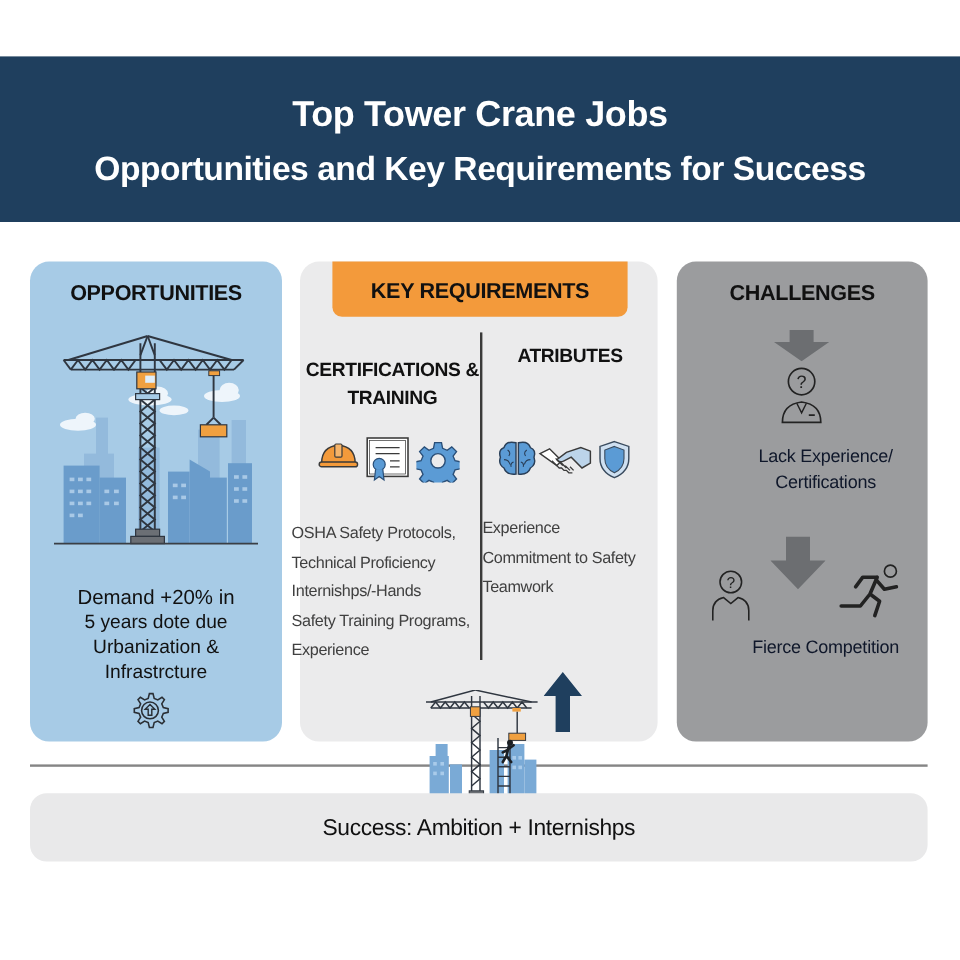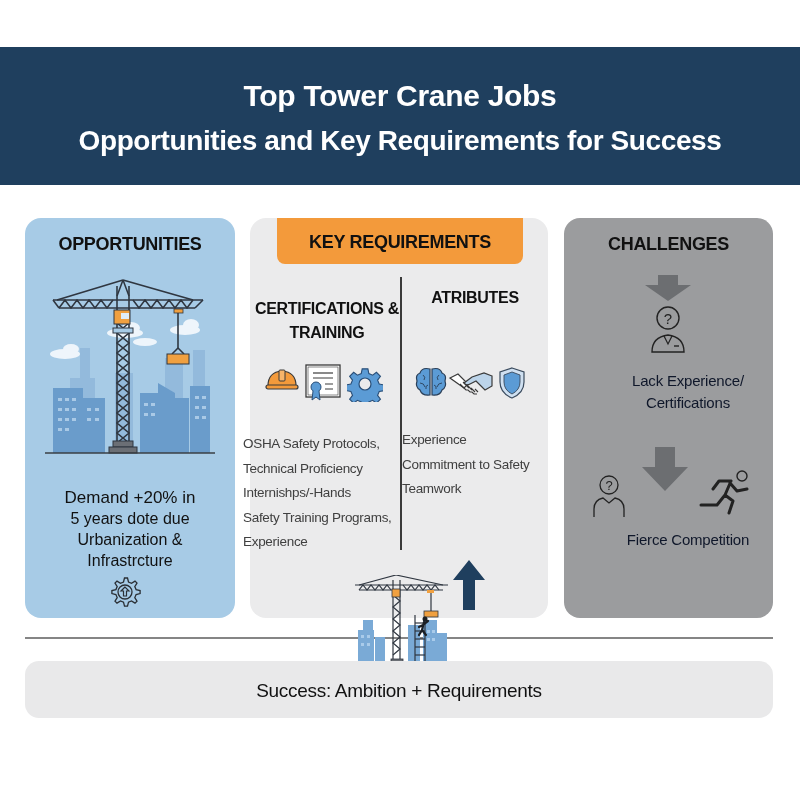--- a/index.html
+++ b/index.html
@@ -332,13 +332,13 @@
     <rect x="74" y="15" width="7" height="3" fill="#f0a040"></rect>
     <rect x="71" y="36" width="14" height="6" fill="#f0a040" stroke="#2f3640" stroke-width="0.8"></rect>
 
     <circle cx="72" cy="44" r="2.5" fill="#1b1f24"></circle>
     <path d="M71 47 L69 55 L66 60 M69 55 L73 60 M71 49 L75 46 M70 50 L66 52" stroke="#1b1f24" stroke-width="2.2" fill="none" stroke-linecap="round"></path>
     <rect x="38" y="84" width="12" height="5" fill="#6b6f75" stroke="#2f3640" stroke-width="0.8"></rect>
     <line x1="0" y1="90" x2="92" y2="90" stroke="#3a3f45" stroke-width="1.3"></line>
   </svg>
 </div>
 
-<div class="abs bottom-bar">Success: Ambition + Requirements</div>
+<div class="abs bottom-bar">Success: Ambition + Internishps</div>
 
 </body></html>

